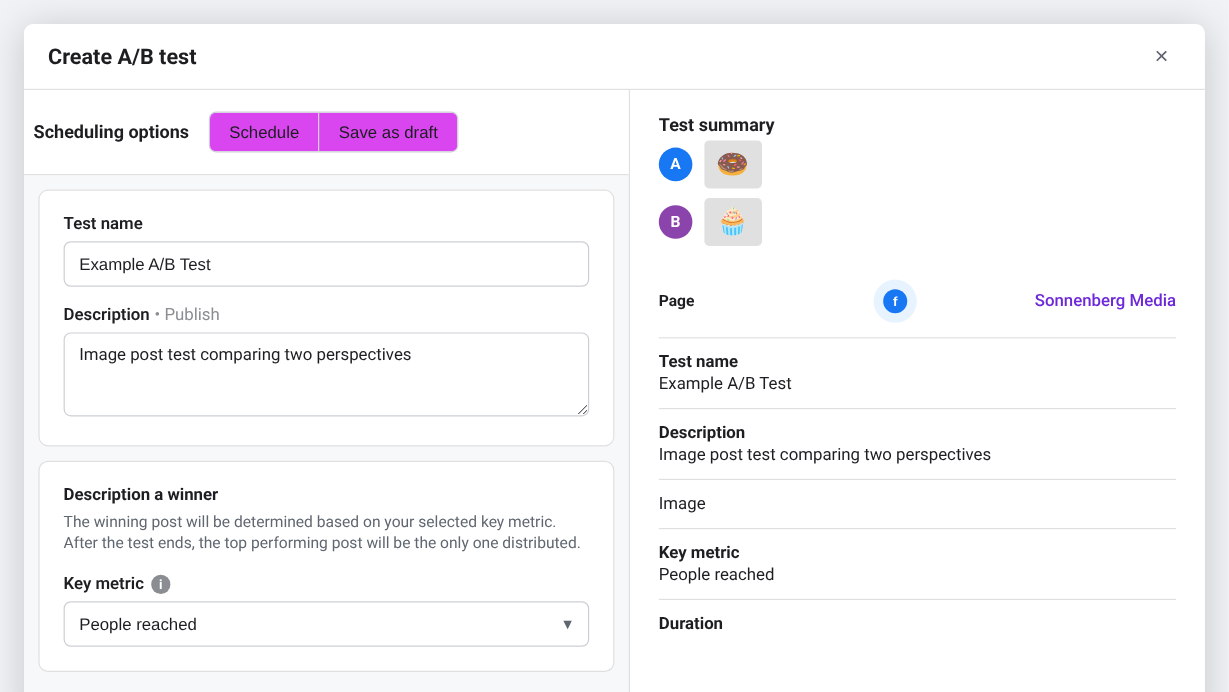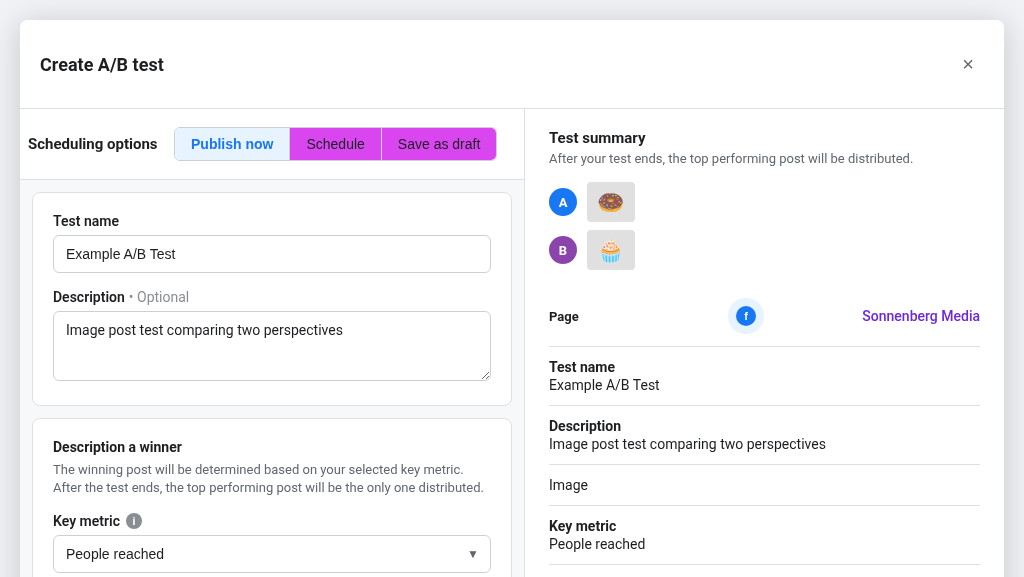--- a/index.html
+++ b/index.html
@@ -17,21 +17,21 @@
       border-radius: 8px;
       width: 1024px;
       max-width: 100%;
       box-shadow: 0 4px 32px rgba(0,0,0,0.18);
       overflow: hidden;
     }
     .modal-header {
       display: flex;
       align-items: center;
       justify-content: space-between;
-      padding: 28px 20px;
+      padding: 11px 20px;
       border-bottom: 1px solid #e0e0e0;
       background: white;
     }
     .modal-title {
       font-size: 18px;
       font-weight: 700;
       color: #1c1e21;
     }
     .close-btn {
       background: none;
@@ -321,34 +321,33 @@
     <button class="close-btn">×</button>
   </div>
 
   <div class="modal-body">
 
     <div class="left-panel">
 
       <div class="scheduling-bar">
         <span class="scheduling-label">Scheduling options</span>
         <div class="scheduling-tabs">
-          <button class="scheduling-tab active">Publish now</button>
           <button class="scheduling-tab">Schedule</button>
           <button class="scheduling-tab">Save as draft</button>
         </div>
       </div>
 
       <div class="section">
         <div class="form-group">
           <label class="form-label">Test name</label>
           <input class="form-input" type="text" value="Example A/B Test" style="">
         </div>
         <div class="form-group">
           <label class="form-label">
-            <span>Description</span><span class="form-label-optional">• Optional</span>
+            <span>Description</span><span class="form-label-optional">• Publish</span>
           </label>
           <textarea class="form-textarea" rows="3" style="">Image post test comparing two perspectives</textarea>
         </div>
       </div>
 
       <div class="winner-section">
         <div class="winner-title">Description a winner</div>
         <div class="winner-desc">The winning post will be determined based on your selected key metric. After the test ends, the top performing post will be the only one distributed.</div>
 
         <div class="form-group">
@@ -367,21 +366,20 @@
             <span class="select-arrow">▼</span>
           </div>
         </div>
 
       </div>
 
     </div>
 
     <div class="right-panel">
       <div class="summary-title">Test summary</div>
-      <div class="summary-subtitle">After your test ends, the top performing post will be distributed.</div>
 
       <div class="ab-variants">
         <div class="variant-row">
           <div class="variant-badge a">A</div>
           <div class="variant-thumb">
             <div class="donut-img">🍩</div>
           </div>
         </div>
         <div class="variant-row">
           <div class="variant-badge b">B</div>

